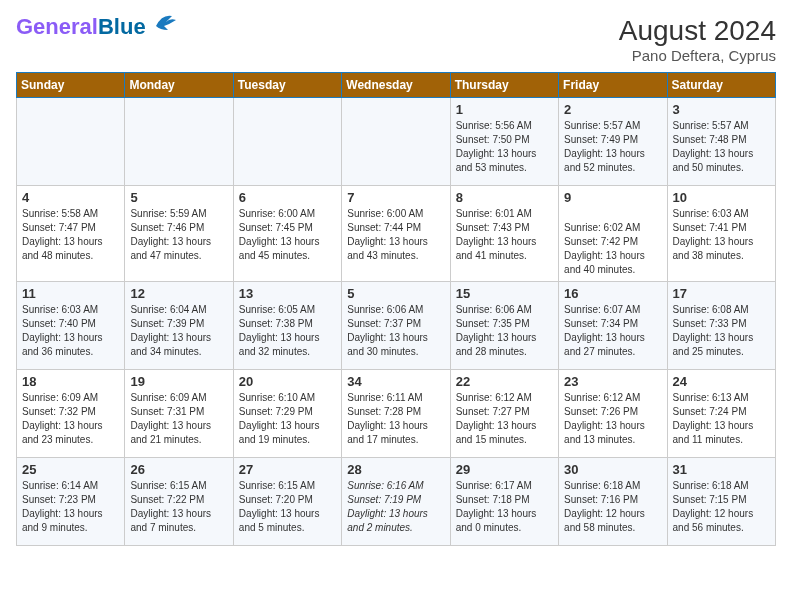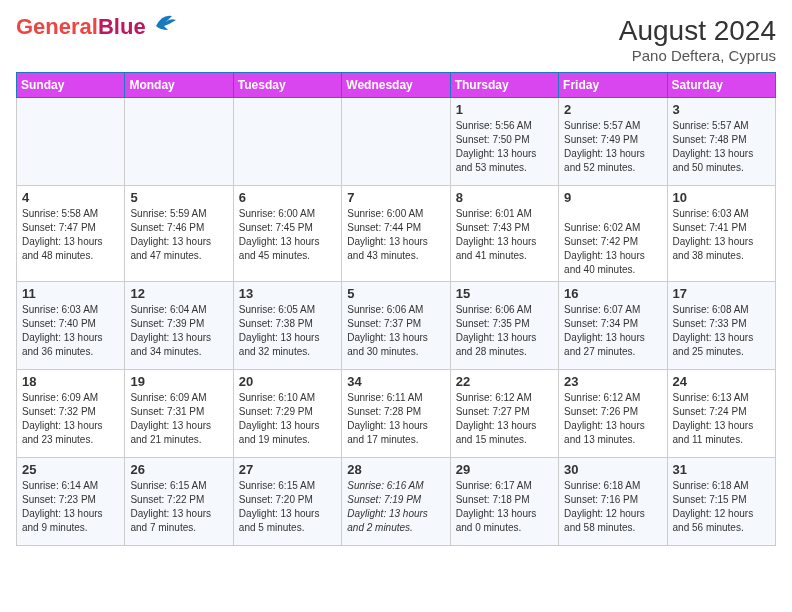--- a/index.html
+++ b/index.html
@@ -25,42 +25,42 @@
       flex-direction: column;
       align-items: flex-start;
     }
     .logo-text {
       font-size: 22px;
       font-weight: bold;
       color: #003366;
       line-height: 1;
     }
     .logo-text span {
-      color: #ef4444;
+      color: #8b5cf6;
     }
     .title-block {
       text-align: right;
     }
     .month-year {
       font-size: 28px;
       color: #333;
       font-weight: normal;
       line-height: 1.1;
     }
     .location {
       font-size: 15px;
       color: #555;
     }
     table {
       width: 100%;
       border-collapse: collapse;
       table-layout: fixed;
     }
     thead th {
-      background: #d946ef;
+      background: #a16207;
       color: #fff;
       font-size: 12px;
       font-weight: bold;
       padding: 5px 4px;
       text-align: left;
       border: 1px solid #1a7abf;
     }
     tbody td {
       vertical-align: top;
       border: 1px solid #ccc;
@@ -93,21 +93,21 @@
     }
   </style>
 </head>
 <body>
 
 <div class="container">
   <div class="header">
     <div class="logo">
       <div style="display:flex;align-items:center;">
         <span class="logo-text">
-          <span>General</span><span style="color:#be185d">Blue</span>
+          <span>General</span><span style="color:#0369a1">Blue</span>
         </span>
         <svg width="32" height="22" viewBox="0 0 32 22" style="margin-left:2px;margin-top:-8px;">
           <path d="M8 14 Q14 2 24 4 Q20 8 18 10 Q22 6 28 8 Q22 12 16 14 Q18 16 20 18 Q12 18 8 14Z" fill="#1a7abf"></path>
         </svg>
       </div>
     </div>
     <div class="title-block">
       <div class="month-year">August 2024</div>
       <div class="location">Pano Deftera, Cyprus</div>
     </div>

